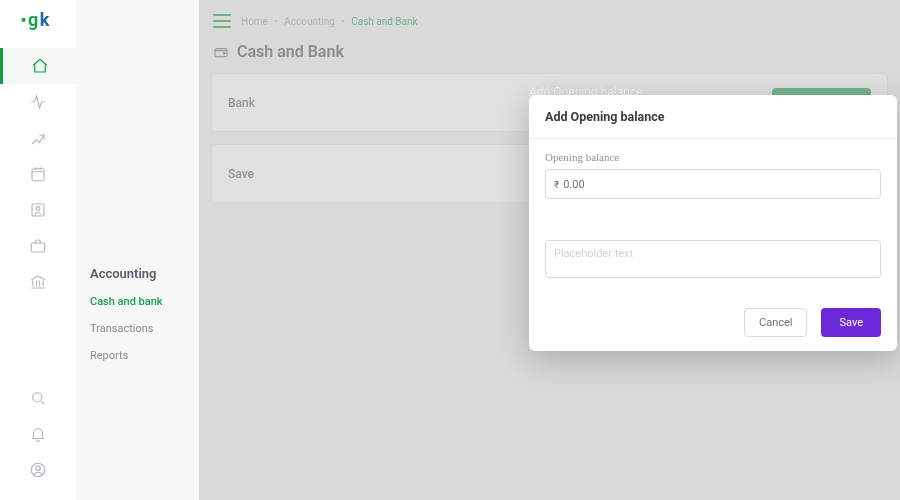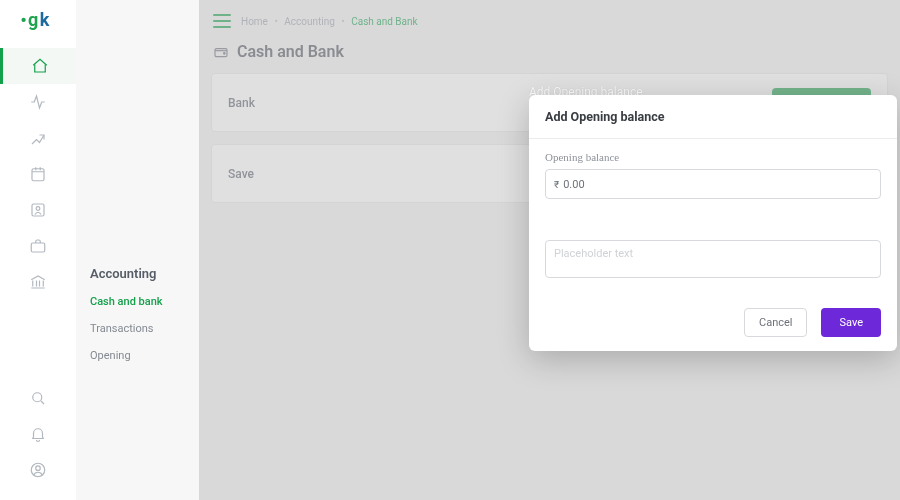--- a/index.html
+++ b/index.html
@@ -139,21 +139,21 @@
           </svg>
       </div>
     </div>
   </nav>
 
   <aside class="subpanel">
     <div class="sub-spacer-top"></div>
     <h3>Accounting</h3>
     <div class="sub-item active">Cash and bank</div>
     <div class="sub-item">Transactions</div>
-    <div class="sub-item">Opening</div>
+    <div class="sub-item">Reports</div>
   </aside>
 
   <main class="main">
 
     <div class="crumb-row">
       <div class="hamburger">
           <span></span>
           <span></span>
           <span></span>
         </div>

